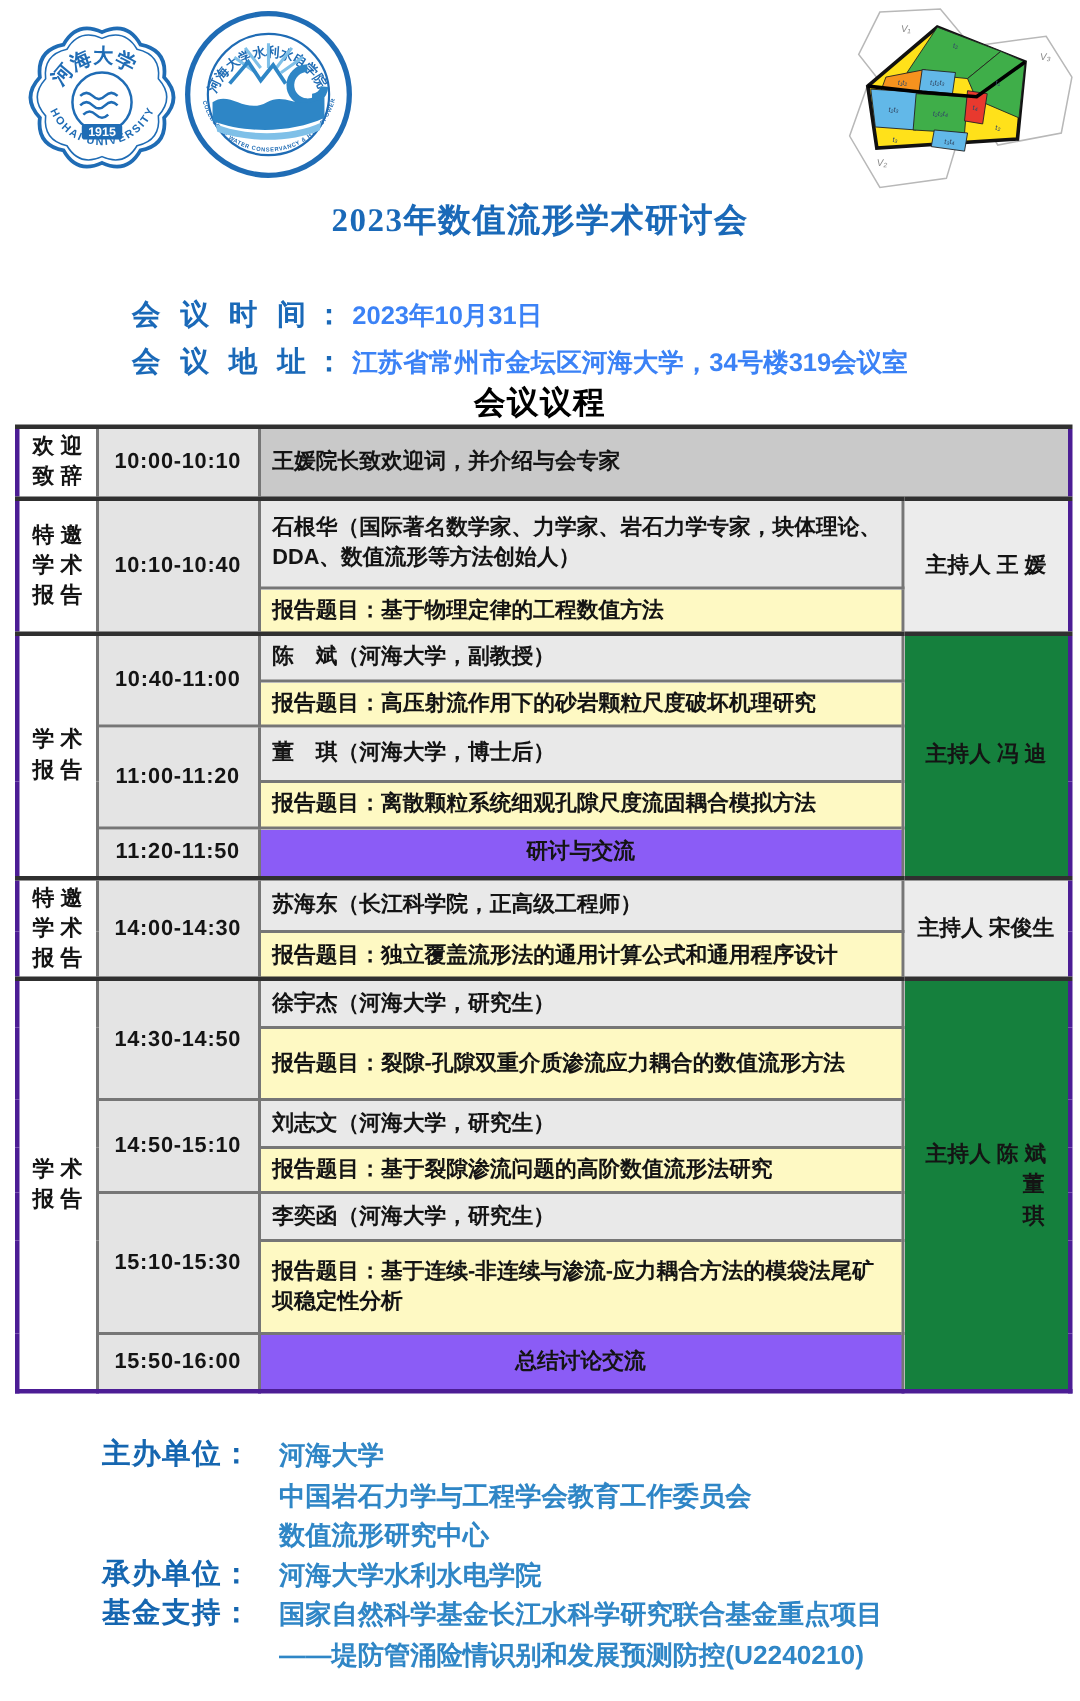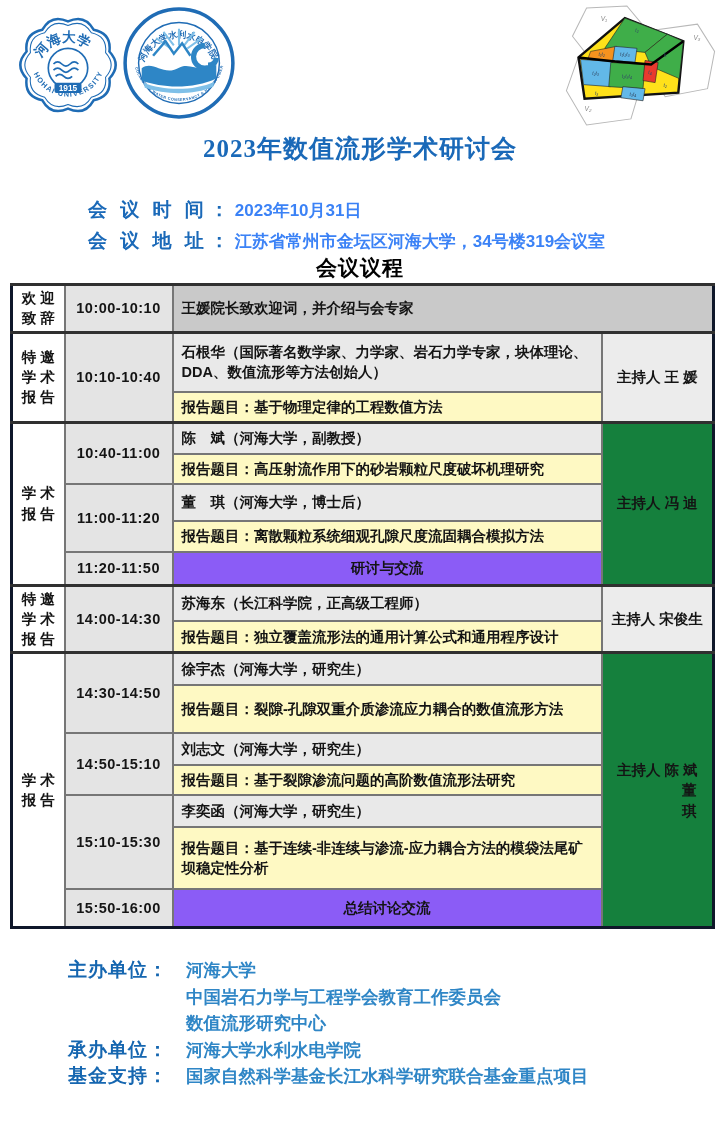--- a/index.html
+++ b/index.html
@@ -8,36 +8,36 @@
     font-family:"Liberation Sans","DejaVu Sans",sans-serif;color:#111;
   }
   
   .logo-hohai{position:absolute;left:16px;top:10px;}
   .logo-college{position:absolute;left:122px;top:6px;}
   .nmm-diagram{position:absolute;left:564px;top:4px;}
   
   .title{
     position:absolute;top:132px;left:0;width:720px;text-align:center;
     font-family:"Liberation Serif","DejaVu Serif",serif;
-    font-size:25px;font-weight:bold;color:#1a69b8;letter-spacing:1px;
+    font-size:22px;font-weight:bold;color:#1a69b8;letter-spacing:1px;
   }
   .meta{position:absolute;left:88px;top:197px;}
   .meta-row{height:31px;display:flex;align-items:baseline;}
   .m-label{font-size:19px;font-weight:bold;color:#1a69b8;letter-spacing:4px;}
   .m-colon{font-size:19px;font-weight:bold;color:#1a69b8;margin:0 6px 0 2px;}
   .m-value{font-size:17px;font-weight:bold;color:#3b82f6;}
   .agenda-heading{
     position:absolute;top:254px;left:0;width:720px;text-align:center;
     font-size:21px;font-weight:bold;color:#000;letter-spacing:1px;
   }
   
   table.agenda{
     position:absolute;left:10px;top:283px;width:702px;
     border-collapse:collapse;table-layout:fixed;
-    border:3px solid #0f172a;
+    border:3px solid #4c1d95;
   }
   table.agenda td{
     border:2px solid #767676;
     font-size:14.5px;font-weight:bold;color:#141414;
     padding:2px 8px;line-height:1.4;vertical-align:middle;
     overflow:hidden;
   }
   tr.sec td{border-top:3px solid #303030;}
   td.cat{background:#fff;text-align:center;font-size:15px;padding:0 3px;line-height:1.5;}
   td.time{background:#e4e4e4;text-align:center;font-weight:normal;font-size:14.5px;letter-spacing:.5px;padding:2px 2px;}
@@ -284,17 +284,18 @@
     <div class="f-row">
       <div class="f-label">承办单位：</div>
       <div class="f-lines">
         <div class="f-line">河海大学水利水电学院</div>
       </div>
     </div>
     <div class="f-row">
       <div class="f-label">基金支持：</div>
       <div class="f-lines">
         <div class="f-line">国家自然科学基金长江水科学研究联合基金重点项目</div>
+        <div class="f-line">——堤防管涌险情识别和发展预测防控(U2240210)</div>
       </div>
     </div>
   </div>
 
 </div>
 
 </body></html>

